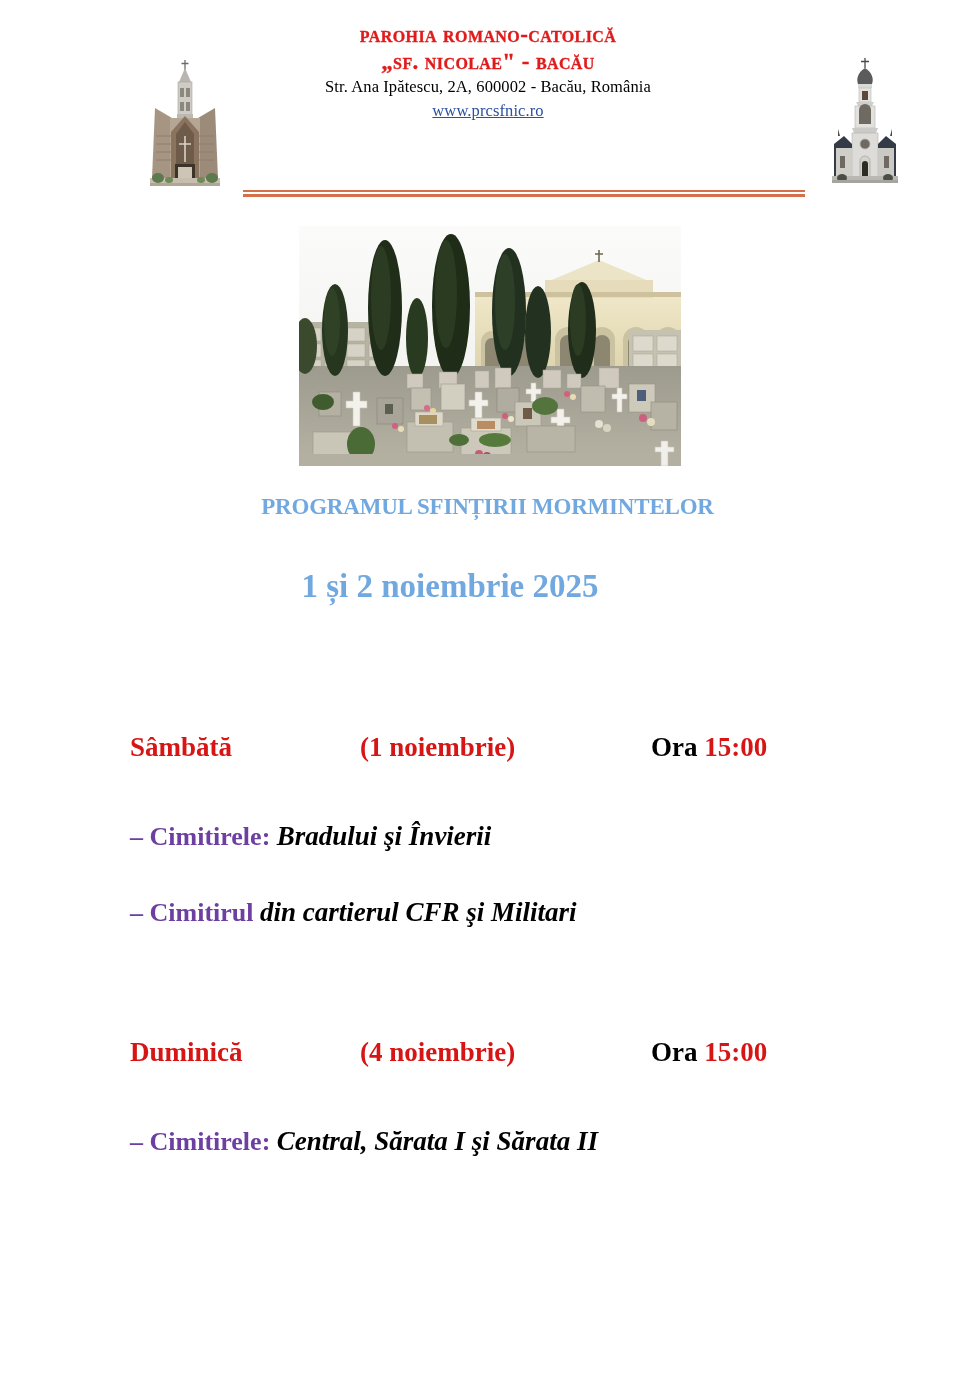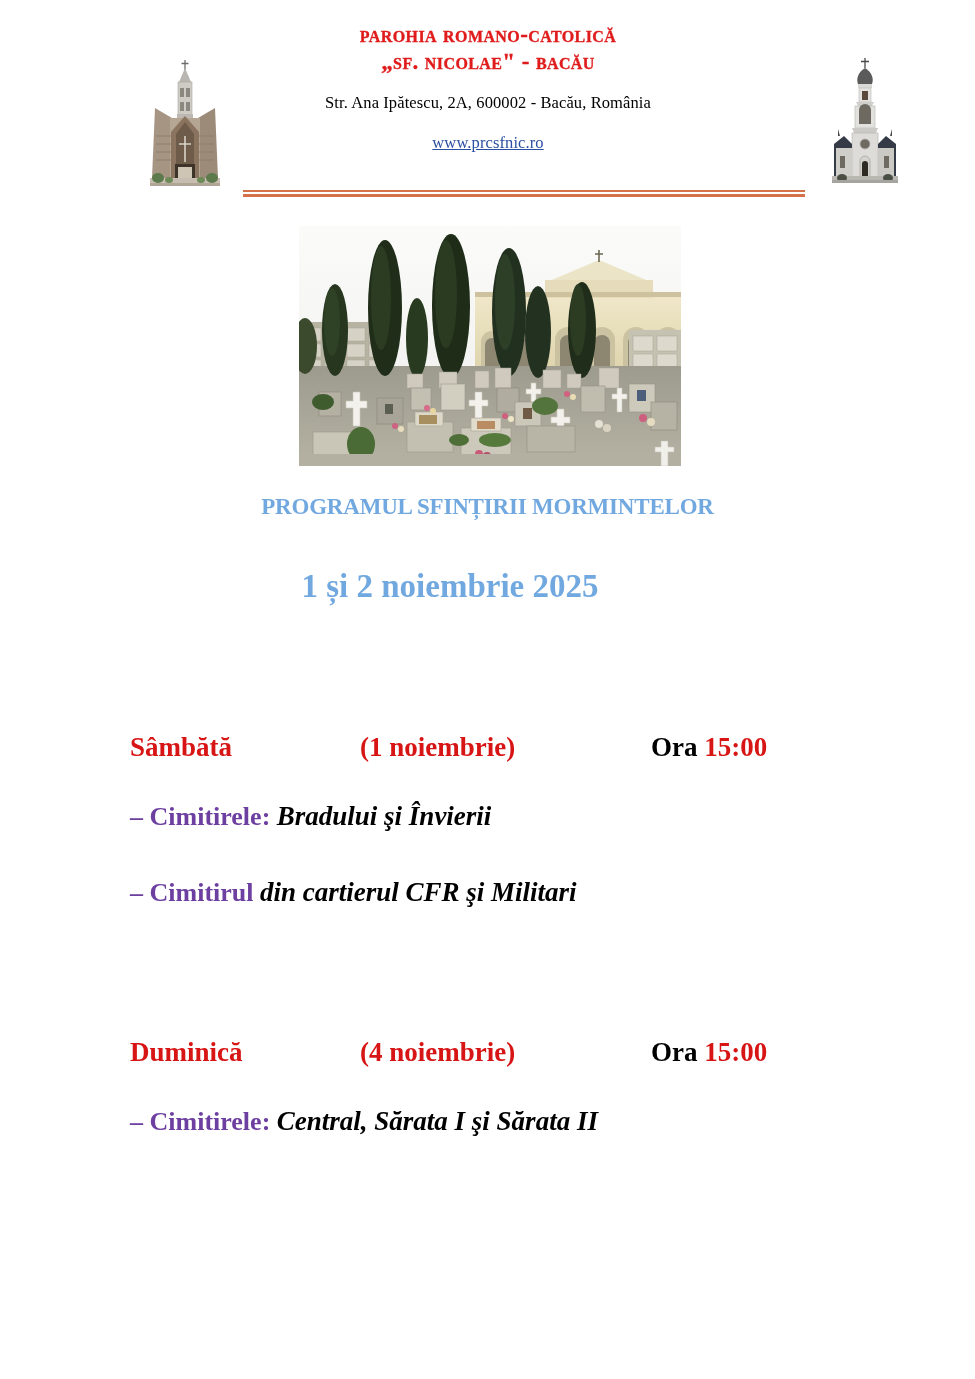--- a/index.html
+++ b/index.html
@@ -53,21 +53,20 @@
   }
   .org-line-1 { font-size: 20.5px; }
   .org-line-2 { font-size: 23px; }
   .org-line-3 { font-size: 23px; }
 
   .addr-line {
     font-size: 16.5px;
     line-height: 1.42;
     color: #000000;
     letter-spacing: 0.1px;
-    margin-top: 16px;
   }
   .link {
     color: #2B4FA2;
     text-decoration: underline;
   }
 
   .rule {
     position: absolute;
     left: 243px;
     top: 190px;
@@ -139,21 +138,21 @@
     white-space: nowrap;
   }
   .day-time .hour { color: #D81515; }
 
   .cem-line {
     font-size: 26px;
     font-weight: bold;
     line-height: 1.2;
     white-space: nowrap;
   }
-  .cem-line.first  { margin-top: 24px; }
+  .cem-line.first  { margin-top: 44px; }
   .cem-line.second { margin-top: 44px; }
   .cem-label {
     color: #6C3FA0;
     font-style: normal;
   }
   .cem-value {
     color: #000000;
     font-style: italic;
     font-weight: bold;
     font-size: 27px;

